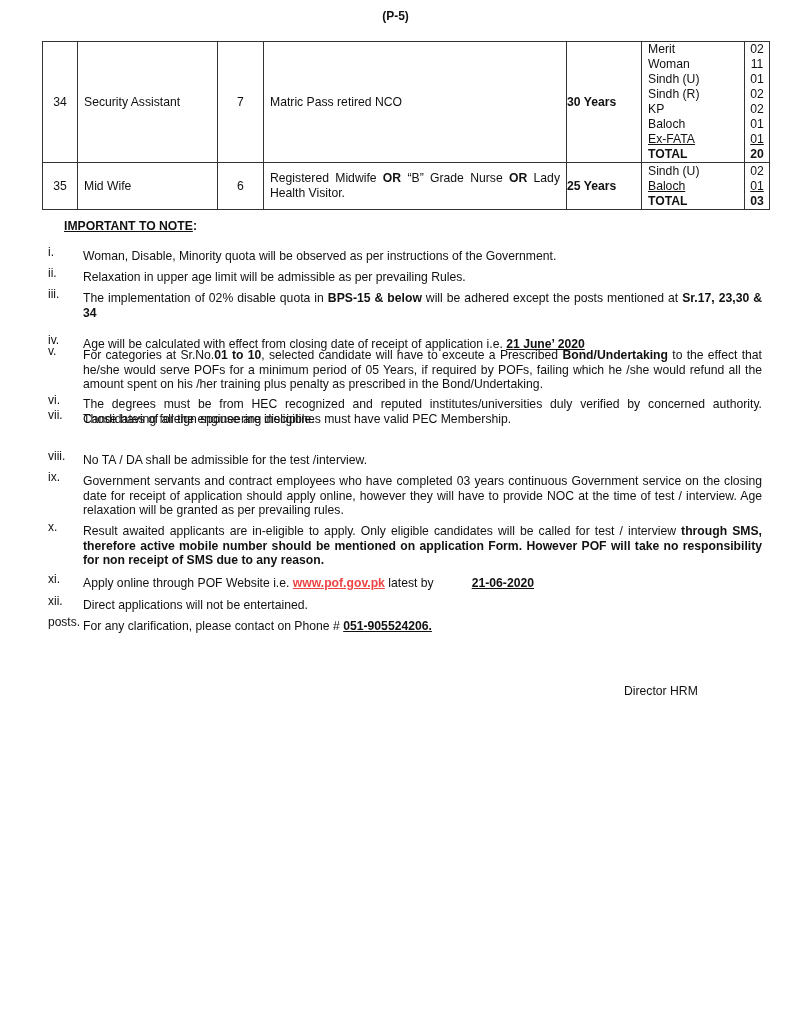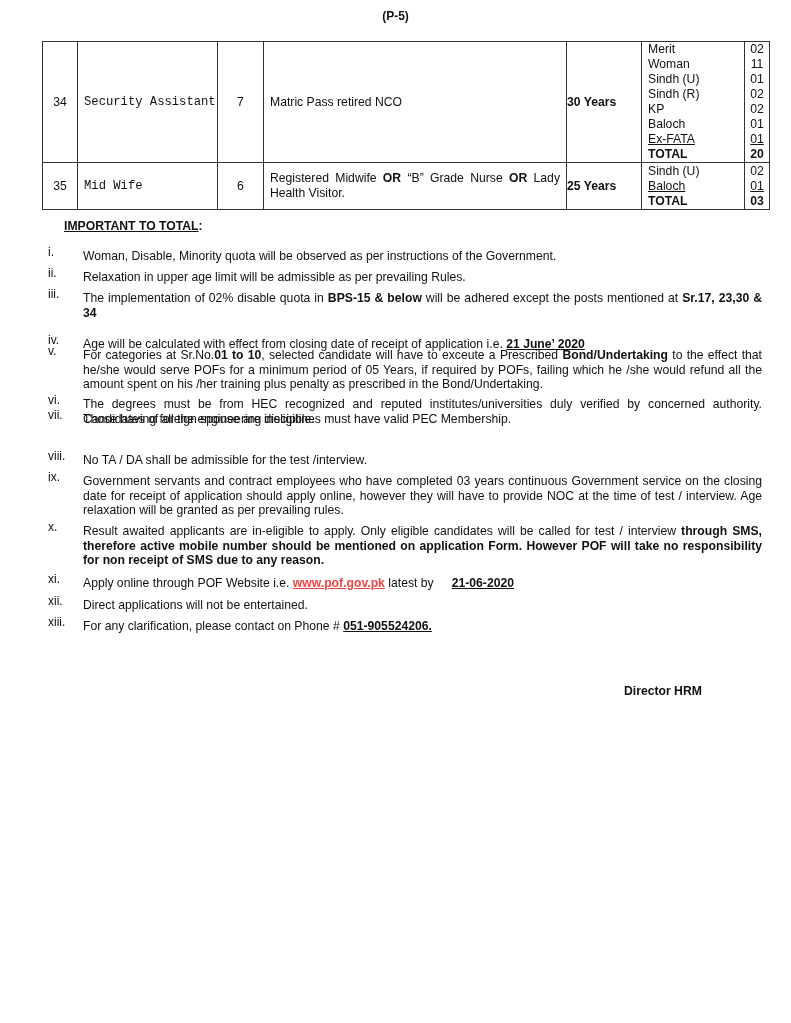--- a/index.html
+++ b/index.html
@@ -4,40 +4,40 @@
 <style>
   html, body { margin:0; padding:0; background:#ffffff; }
   body { width:791px; height:1023px; position:relative; overflow:hidden;
          font-family:"Liberation Sans", sans-serif; color:#111; font-size:12.2px; }
   .page-no { position:absolute; top:9px; left:0; width:791px; text-align:center;
              font-weight:bold; font-size:12px; }
   table.posts { position:absolute; left:42px; top:41px; width:728px;
                 border-collapse:collapse; }
   table.posts td { border:1.3px solid #333; vertical-align:middle; padding:0; font-size:12.2px; }
   .c-sr { width:34px; text-align:center; }
-  .c-post { width:133px; padding-left:6px !important;font-family:Liberation Mono, monospace; }
+  .c-post { width:133px; padding-left:6px !important; }
   .c-bps { width:45px; text-align:center; }
   .c-qual { width:290px; padding:0 6px !important; }
   .c-age { width:74px; text-align:left;font-weight:bold; }
   .c-quota { width:96px; padding-left:6px !important; }
   .c-num { text-align:center; }
   .row34 td { height:118px; }
   .row35 td { height:46px; }
   .qline { line-height:15px; height:15px; }
   .u { text-decoration:underline; }
   .b { font-weight:bold; }
   .qual-text { text-align:justify; text-align-last:left; line-height:15px; }
 
   .note-title { position:absolute; left:64px; top:219px; font-weight:bold; font-size:12.2px; }
   .note-title span.u { text-decoration:underline; }
   .note { position:absolute; left:48px; width:714px; font-size:12.2px; line-height:14.5px; }
   .note .num { position:absolute; left:0; top:-4px; width:30px; font-size:12px; }
   .note .txt { margin-left:35px; text-align:justify; }
   .link { color:#ef4444; text-decoration:underline; font-weight:bold; }
-  .sign { position:absolute; left:624px; top:684px; font-weight:bold; font-size:12.2px; }
+  .sign { position:absolute; left:624px; top:684px; font-weight:normal; font-size:12.2px; }
 </style>
 </head>
 <body>
 
 <div class="page-no">(P-5)</div>
 
 <table class="posts">
   <tbody>
       <tr class="row34">
     <td class="c-sr">34</td>
@@ -81,21 +81,21 @@
     </td>
     <td class="c-num">
       <div class="qline">02</div>
       <div class="qline u">01</div>
       <div class="qline b">03</div>
     </td>
   </tr>
 </tbody>
   </table>
 
-<div class="note-title"><span class="u">IMPORTANT TO TOTAL</span><span>:</span></div>
+<div class="note-title"><span class="u">IMPORTANT TO NOTE</span><span>:</span></div>
 
 <div class="note" style="top:249px">
   <span class="num">i.</span>
   <div class="txt">Woman, Disable, Minority quota will be observed as per instructions of the Government.</div>
 </div>
 <div class="note" style="top:270px">
   <span class="num">ii.</span>
   <div class="txt">Relaxation in upper age limit will be admissible as per prevailing Rules.</div>
 </div>
 <div class="note" style="top:291px">
@@ -125,24 +125,24 @@
 <div class="note" style="top:474px">
   <span class="num">ix.</span>
   <div class="txt">Government servants and contract employees who have completed 03 years continuous Government service on the closing date for receipt of application should apply online, however they will have to provide NOC at the time of test / interview. Age relaxation will be granted as per prevailing rules.</div>
 </div>
 <div class="note" style="top:524px">
   <span class="num">x.</span>
   <div class="txt"><span>Result awaited applicants are in-eligible to apply. Only eligible candidates will be called for test / interview </span><b>through SMS, therefore active mobile number should be mentioned on application Form. However POF will take no responsibility for non receipt of SMS due to any reason.</b></div>
 </div>
 <div class="note" style="top:576px">
   <span class="num">xi.</span>
-  <div class="txt"><span>Apply online through POF Website i.e. </span><a class="link">www.pof.gov.pk</a><span> latest by</span><b class="u" style="margin-left:18px">21-06-2020</b></div>
+  <div class="txt"><span>Apply online through POF Website i.e. </span><a class="link">www.pof.gov.pk</a><span> latest by</span><b class="u" style="margin-left:38px">21-06-2020</b></div>
 </div>
 <div class="note" style="top:598px">
   <span class="num">xii.</span>
   <div class="txt">Direct applications will not be entertained.</div>
 </div>
 <div class="note" style="top:619px">
-  <span class="num">xiii.</span>
+  <span class="num">posts.</span>
   <div class="txt"><span>For any clarification, please contact on Phone # </span><b class="u">051-905524206.</b></div>
 </div>
 
 <div class="sign">Director HRM</div>
 
 </body></html>

